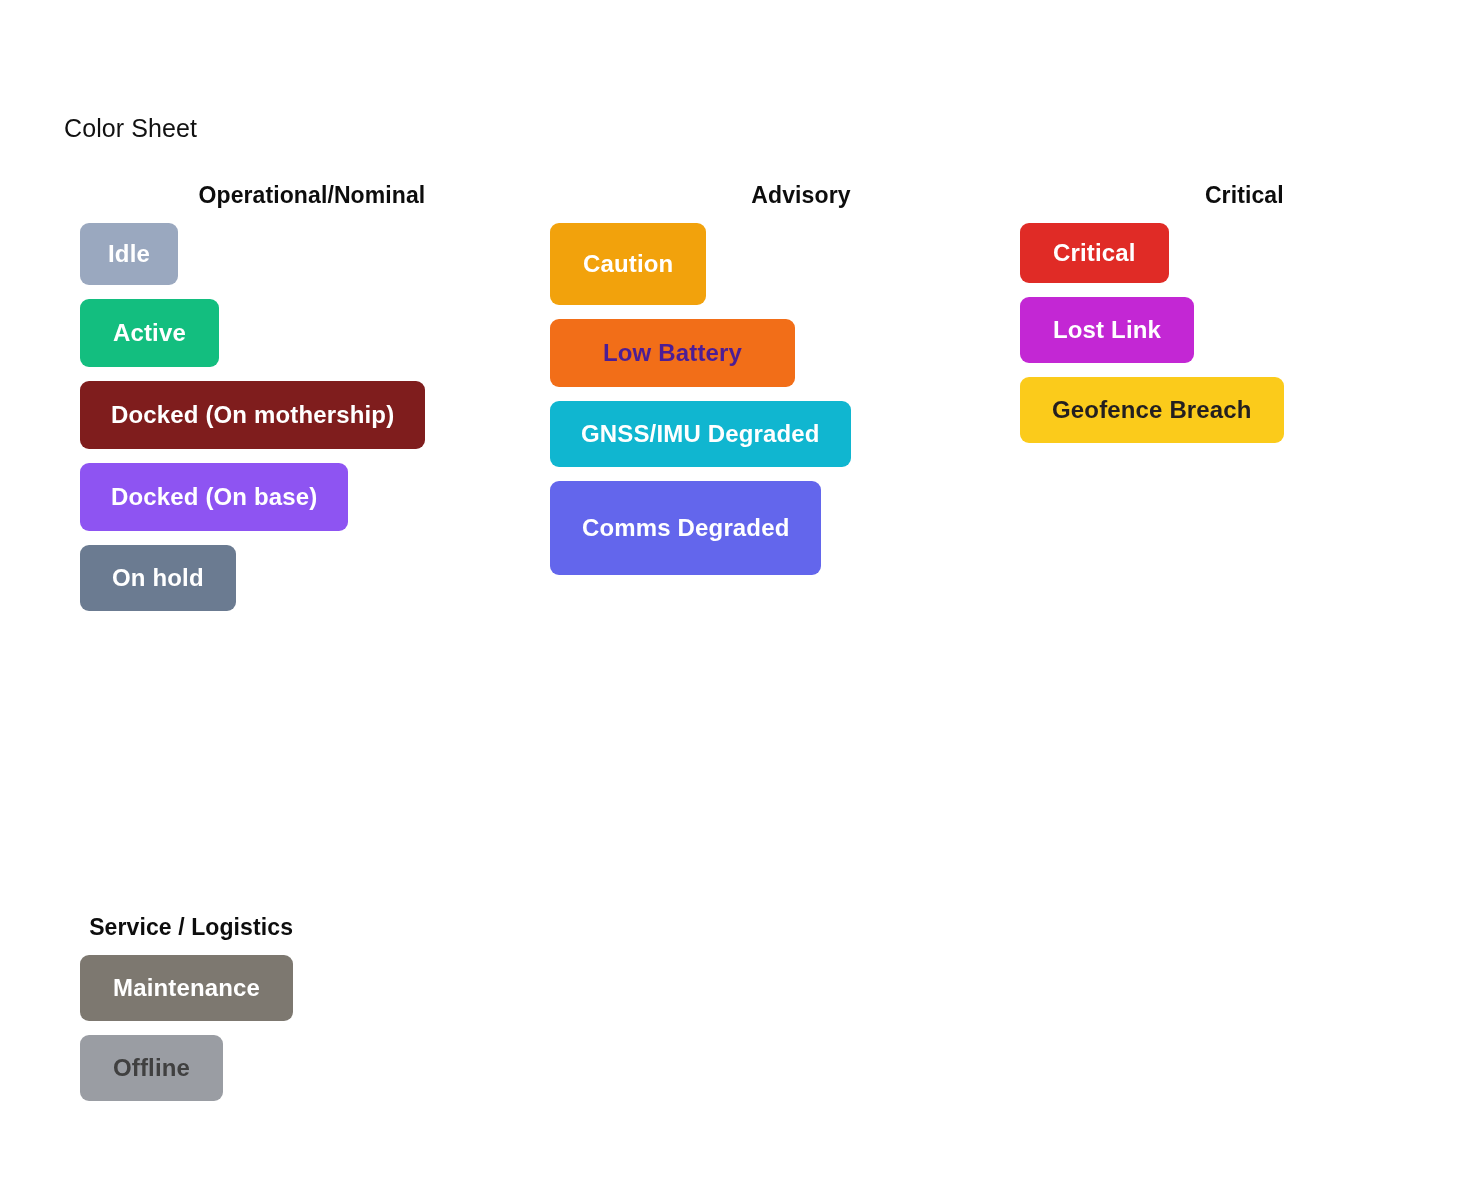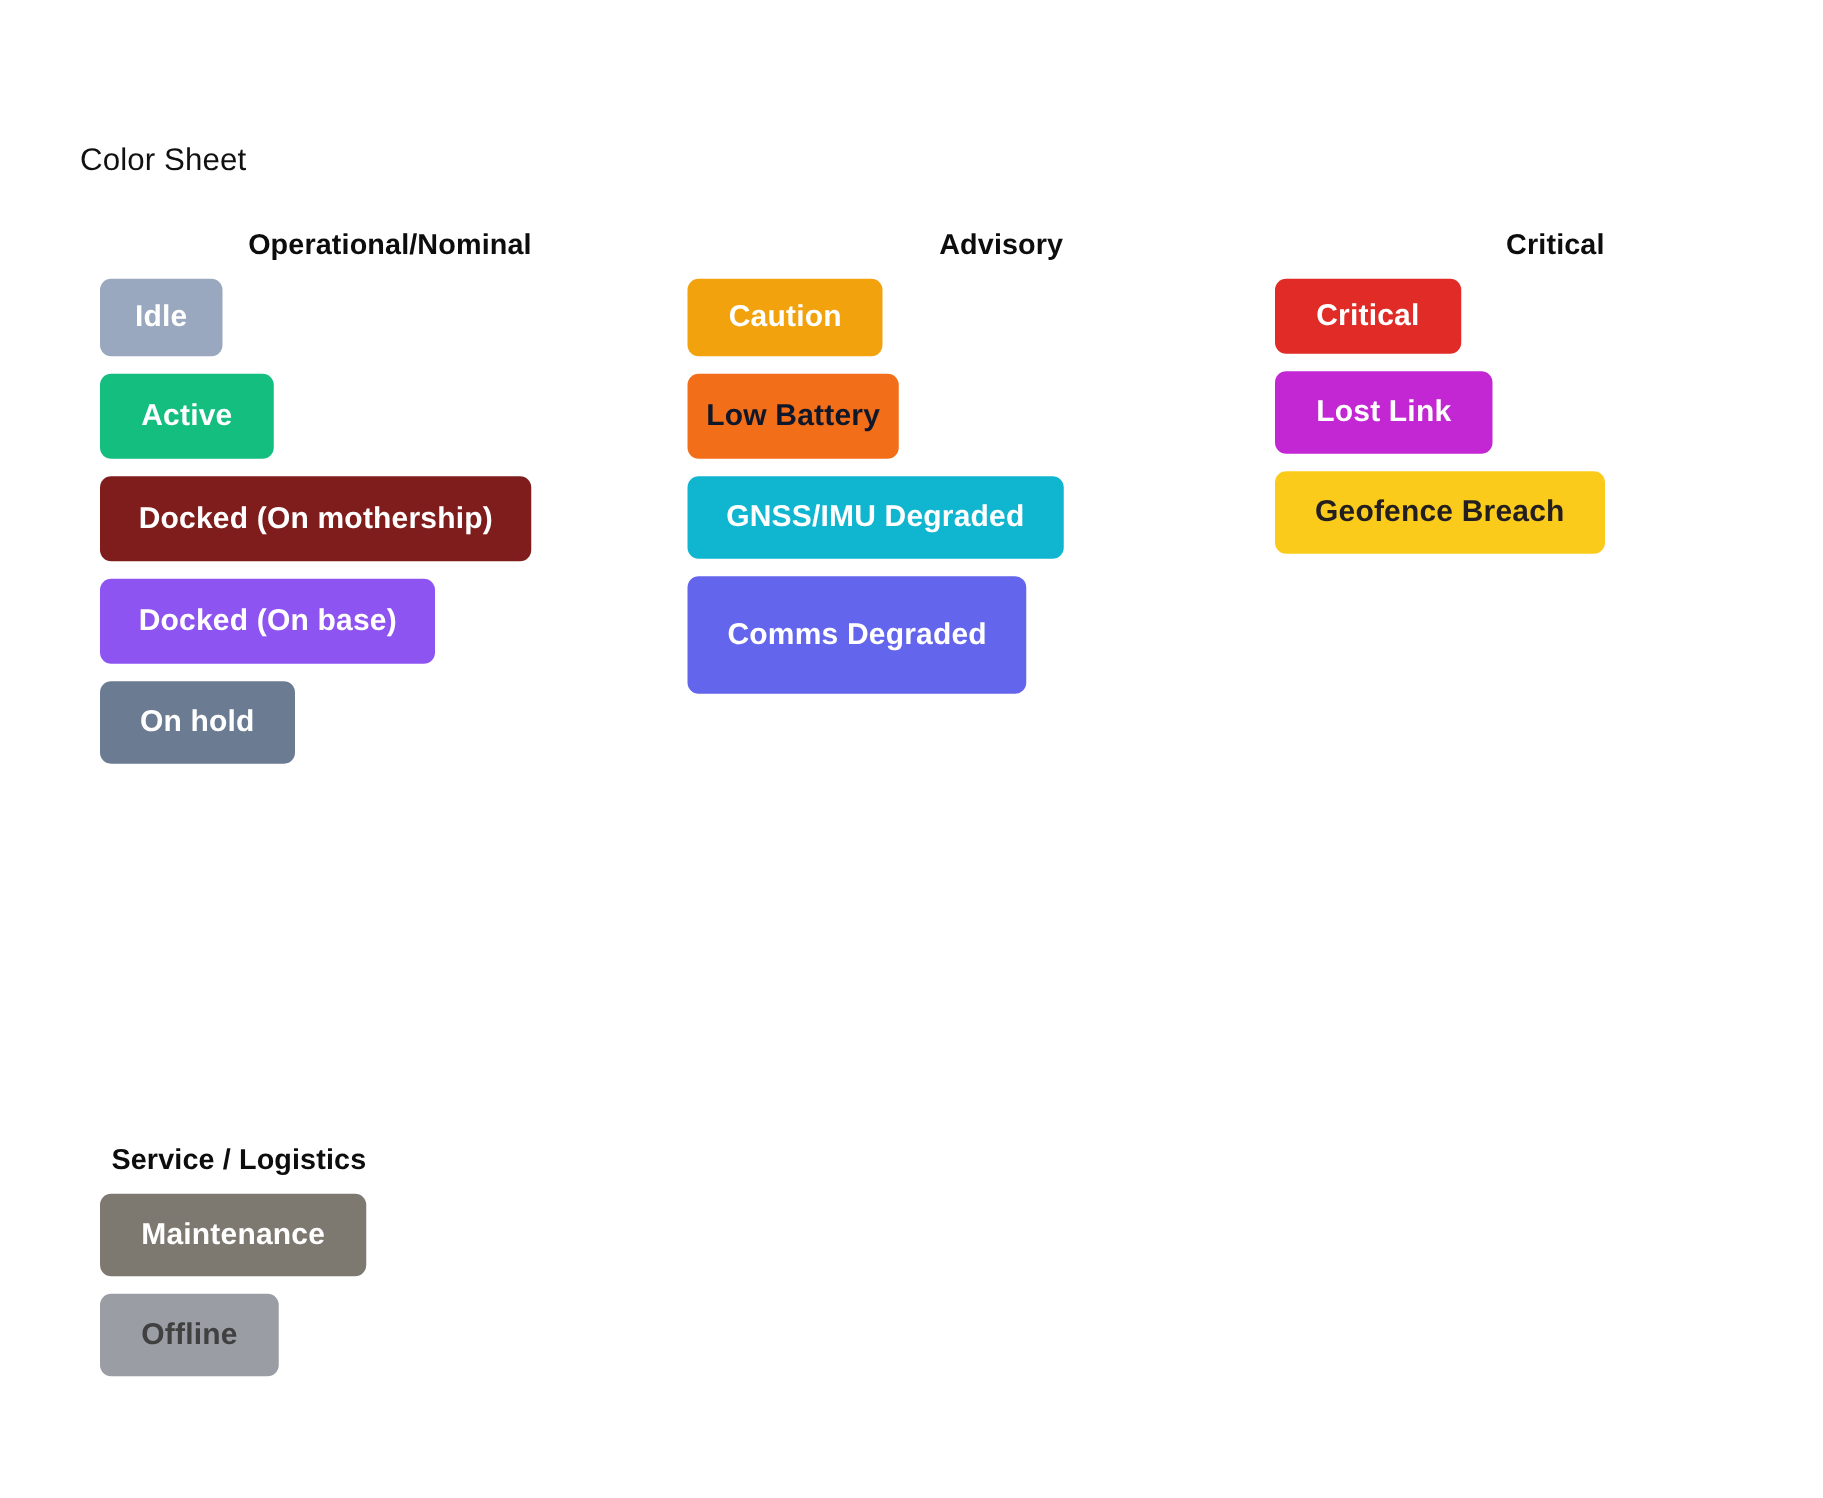--- a/index.html
+++ b/index.html
@@ -92,22 +92,22 @@
         <div class="badge-row"><span class="badge" style="background: rgb(19, 190, 127); color: rgb(255, 255, 255); padding: 22px 33px;">Active</span></div>
         <div class="badge-row"><span class="badge" style="background: #7f1d1d; color: rgb(255, 255, 255); padding: 22px 31px;">Docked (On mothership)</span></div>
         <div class="badge-row"><span class="badge" style="background: rgb(142, 84, 242); color: rgb(255, 255, 255); padding: 22px 31px;">Docked (On base)</span></div>
         <div class="badge-row"><span class="badge" style="background: rgb(107, 123, 145); color: rgb(255, 255, 255); padding: 21px 32px;">On hold</span></div>
       </div>
   </div>
 
   <div class="group" id="group-advisory">
     <div class="group-title">Advisory</div>
     <div class="badge-list">
-        <div class="badge-row"><span class="badge" style="background: rgb(242, 162, 12); color: rgb(255, 255, 255); padding: 19px 33px;">Caution</span></div>
-        <div class="badge-row"><span class="badge" style="background: rgb(242, 110, 24); color: #0f172a; padding: 22px 15px;">Low Battery</span></div>
+        <div class="badge-row"><span class="badge" style="background: rgb(242, 162, 12); color: rgb(255, 255, 255); padding: 29px 33px;">Caution</span></div>
+        <div class="badge-row"><span class="badge" style="background: rgb(242, 110, 24); color: #4c1d95; padding: 22px 53px;">Low Battery</span></div>
         <div class="badge-row"><span class="badge" style="background: rgb(16, 182, 208); color: rgb(255, 255, 255); padding: 21px 31px;">GNSS/IMU Degraded</span></div>
         <div class="badge-row"><span class="badge" style="background: rgb(99, 102, 236); color: rgb(255, 255, 255); padding: 35px 32px;">Comms Degraded</span></div>
       </div>
   </div>
 
   <div class="group" id="group-critical">
     <div class="group-title">Critical</div>
     <div class="badge-list">
         <div class="badge-row" style="margin-top: 4px;"><span class="badge" style="background: rgb(224, 43, 38); color: rgb(255, 255, 255); padding: 18px 33px;">Critical</span></div>
         <div class="badge-row" style="margin-top: 4px;"><span class="badge" style="background: rgb(195, 39, 212); color: rgb(255, 255, 255); padding: 21px 33px;">Lost Link</span></div>

